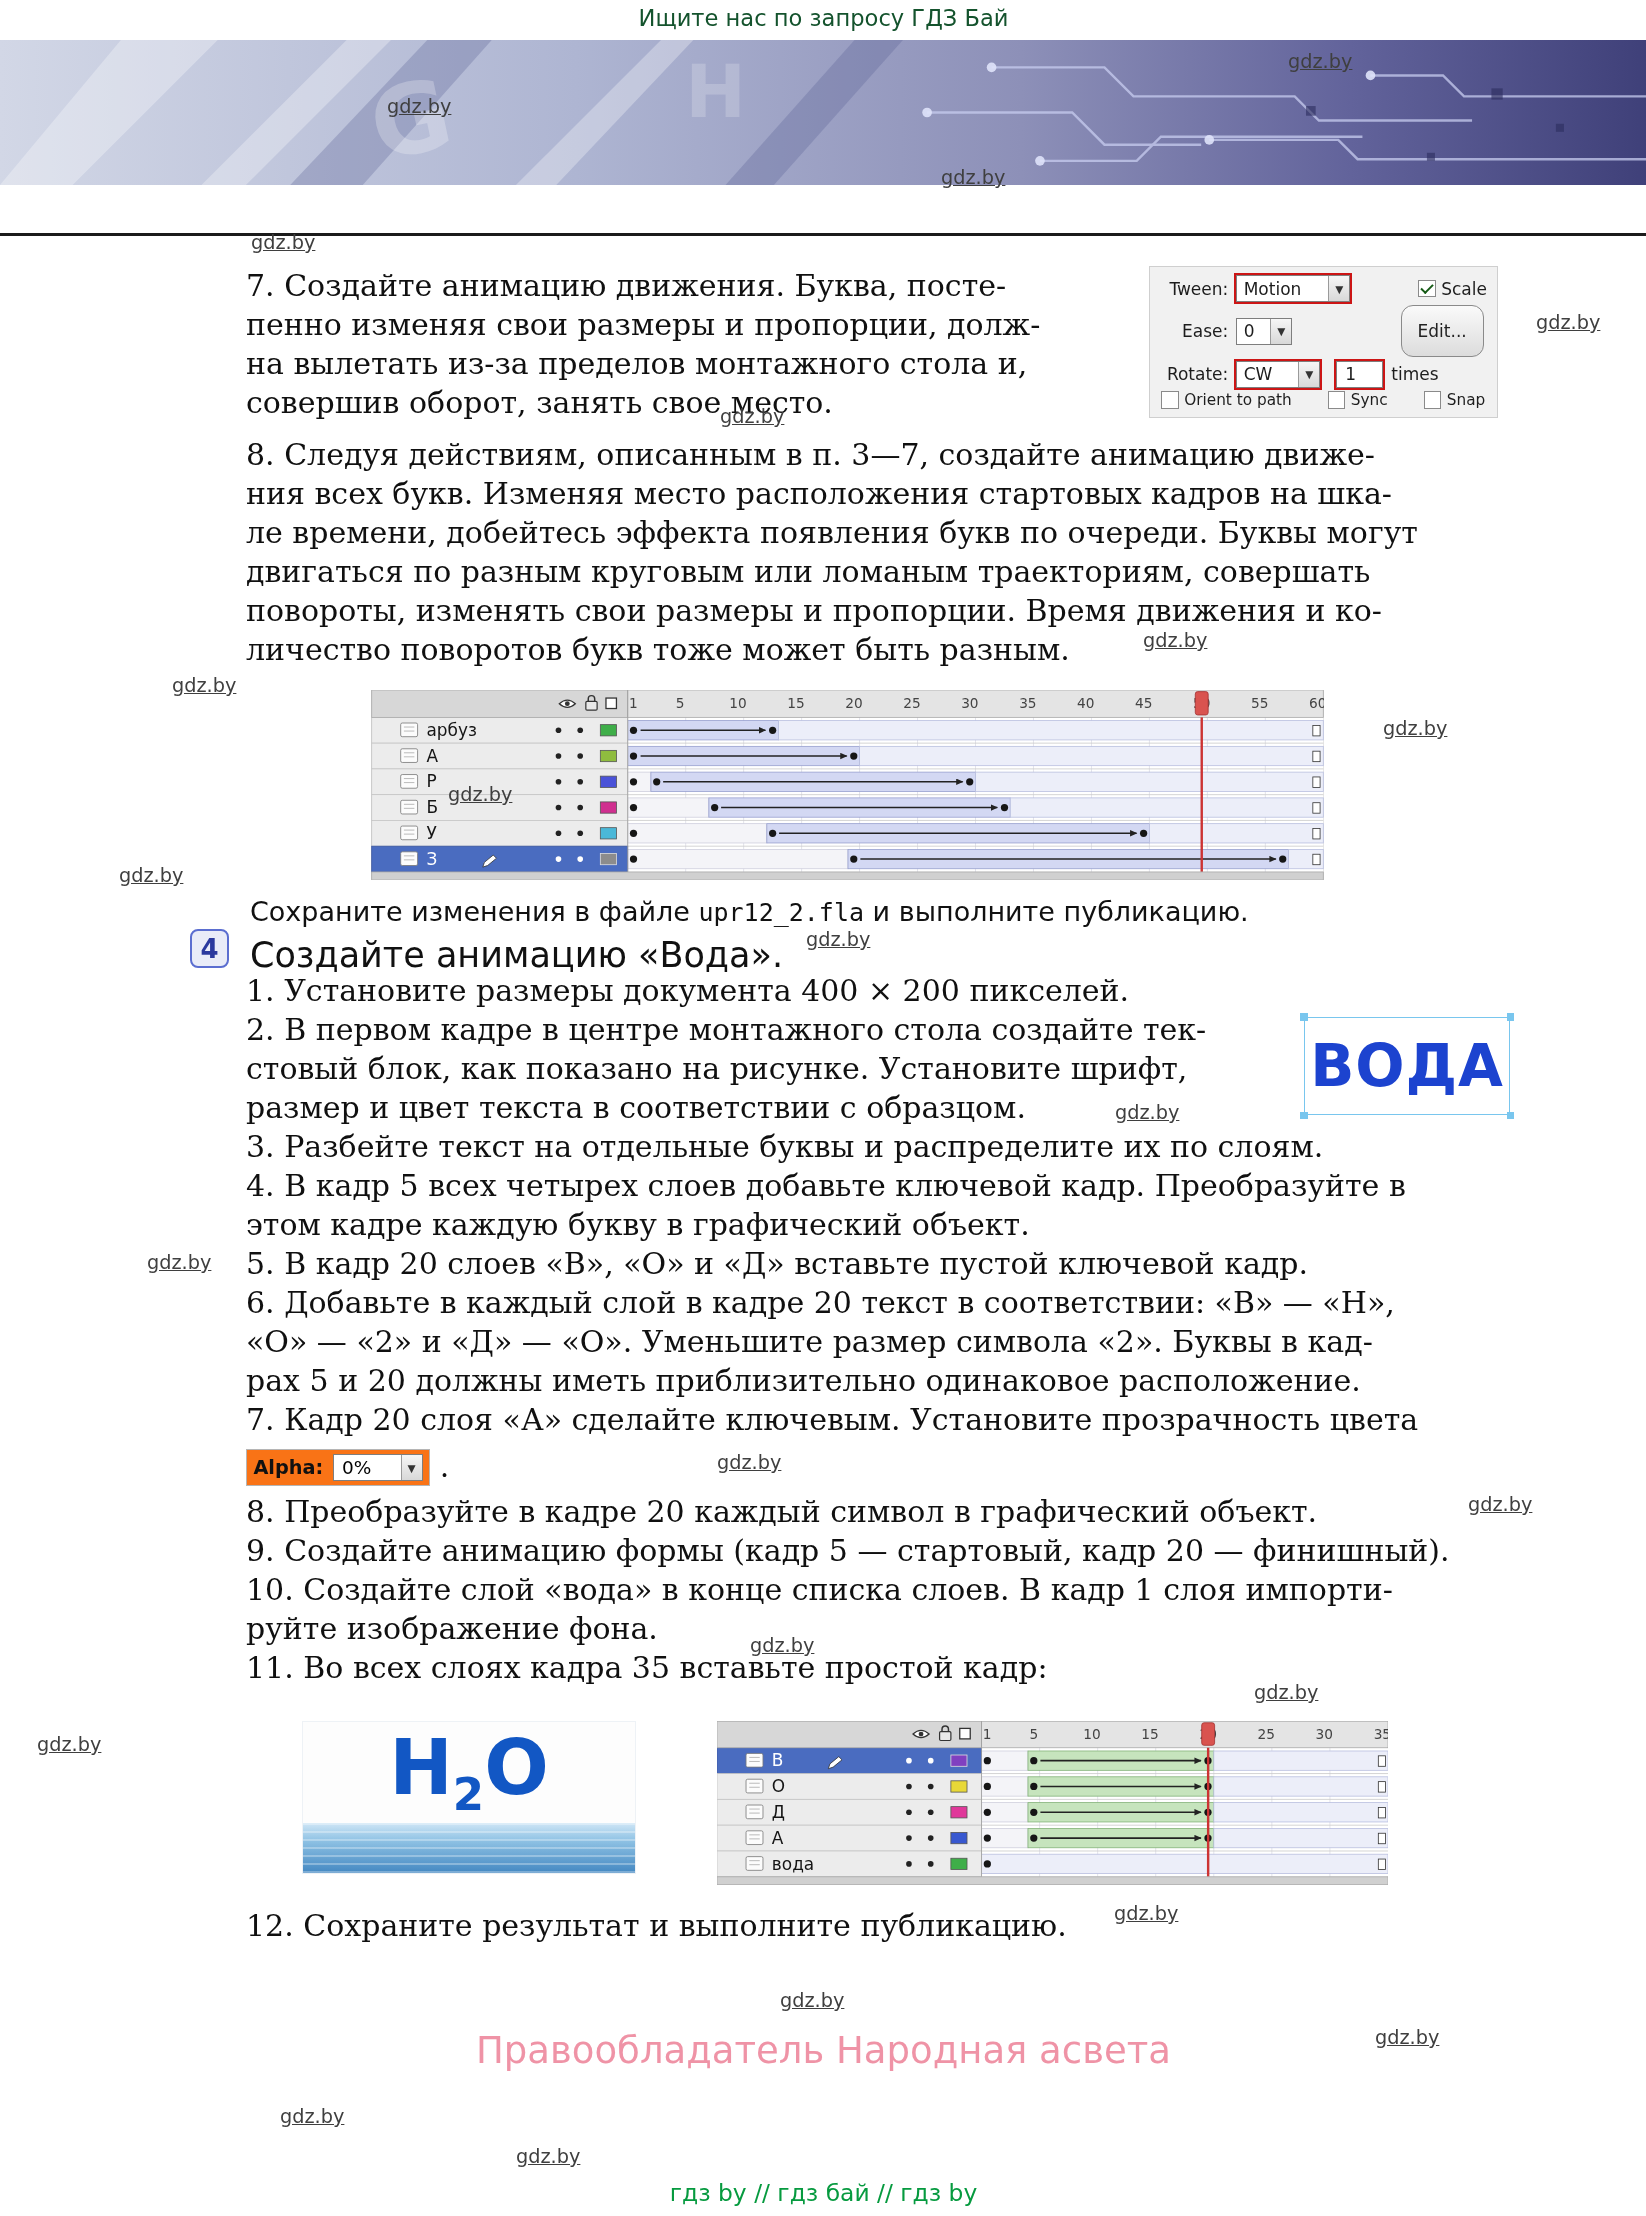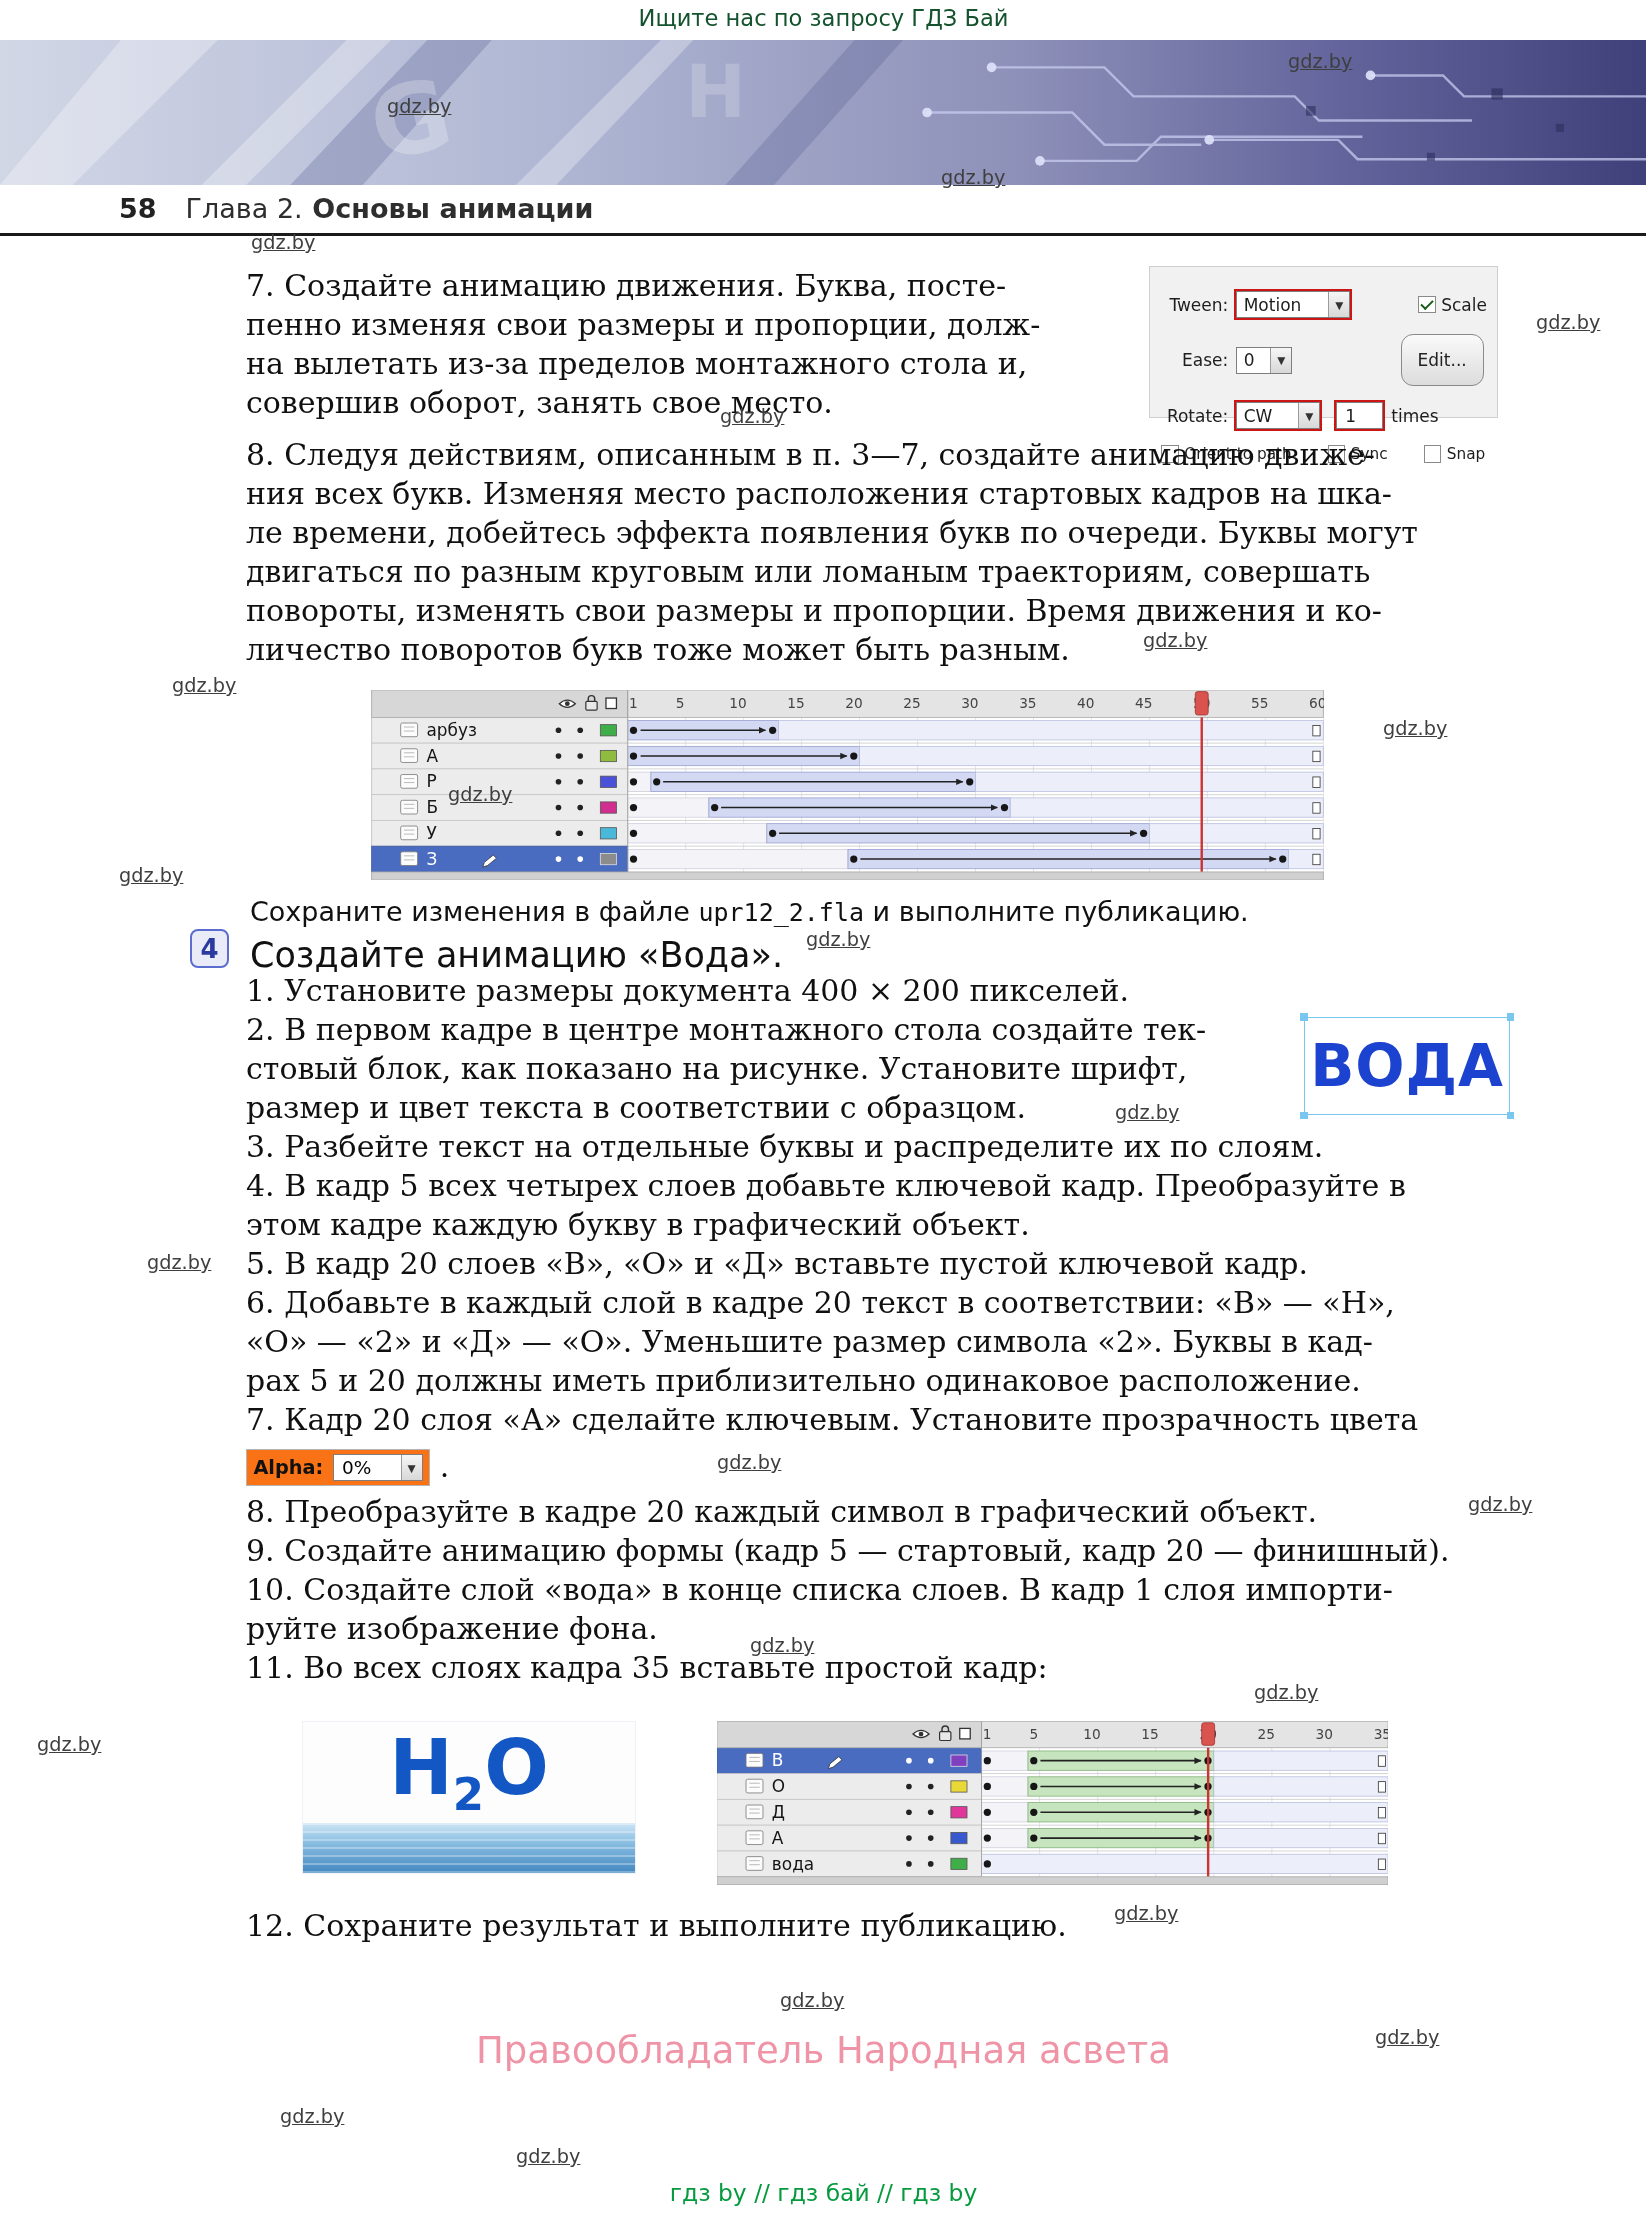--- a/index.html
+++ b/index.html
@@ -24,21 +24,21 @@
   .body-text { font-size:30px; line-height:39px; color:#101010; }
   .prelines { white-space:pre-line; }
 
   .item7-row { position:absolute; top:266px; left:246px; width:1257px; display:flex; gap:22.6px; }
   .item7-row p { width:880px; }
 
   
   .tween-panel { width:349px; height:152px; background:#f1f1f1; border:0.8px solid #cfcfcf;
     padding:8px 9.7px; font-family:"DejaVu Sans", sans-serif; font-size:17px; color:#1d1d1d;
     display:flex; flex-direction:column; justify-content:space-between; }
-  .tp-row { display:flex; align-items:center; gap:8px;margin-top:16px; }
+  .tp-row { display:flex; align-items:center; gap:8px; }
   .tp-label { width:69px; text-align:right; flex:none; }
   .sel { display:inline-flex; align-items:center; justify-content:space-between; background:#fff;
     border:0.8px solid #7e7e7e; height:27px; padding-left:6.4px; font-size:17px; }
   .sel .dd-btn, .alpha-combo .dd-btn { width:21px; align-self:stretch; margin-left:4.8px;
     background:linear-gradient(#f6f6f6,#d8d8d8); border-left:0.8px solid #9a9a9a; font-size:10.5px;
     display:flex; align-items:center; justify-content:center; color:#333; flex:none; }
   .sel-tween { width:114px; }
   .sel-rotate { width:84px; }
   .sel-ease { width:56px; }
   .red-outline { outline:2.4px solid #cc1515; }
@@ -156,23 +156,20 @@
       </g>
       <g fill="#2c2d5e" opacity="0.6">
         <rect x="1850" y="60" width="14" height="14"></rect>
           <rect x="1930" y="104" width="10" height="10"></rect>
         <rect x="1620" y="82" width="12" height="12"></rect>
           <rect x="1770" y="140" width="10" height="10"></rect>
       </g>
     </svg>
   </div>
 
-  <div class="page-header">
-    <span class="ph-num">58</span><span class="ph-chapter">Глава 2.</span><span class="ph-title">Основы анимации</span>
-  </div>
   <div class="header-rule"></div>
 
   <div class="item7-row">
     <p class="body-text prelines">7. Создайте анимацию движения. Буква, посте-
 пенно изменяя свои размеры и пропорции, долж-
 на вылетать из-за пределов монтажного стола и,
 совершив оборот, занять свое место.</p>
     <div class="tween-panel">
       <div class="tp-row">
         <span class="tp-label">Tween:</span>

